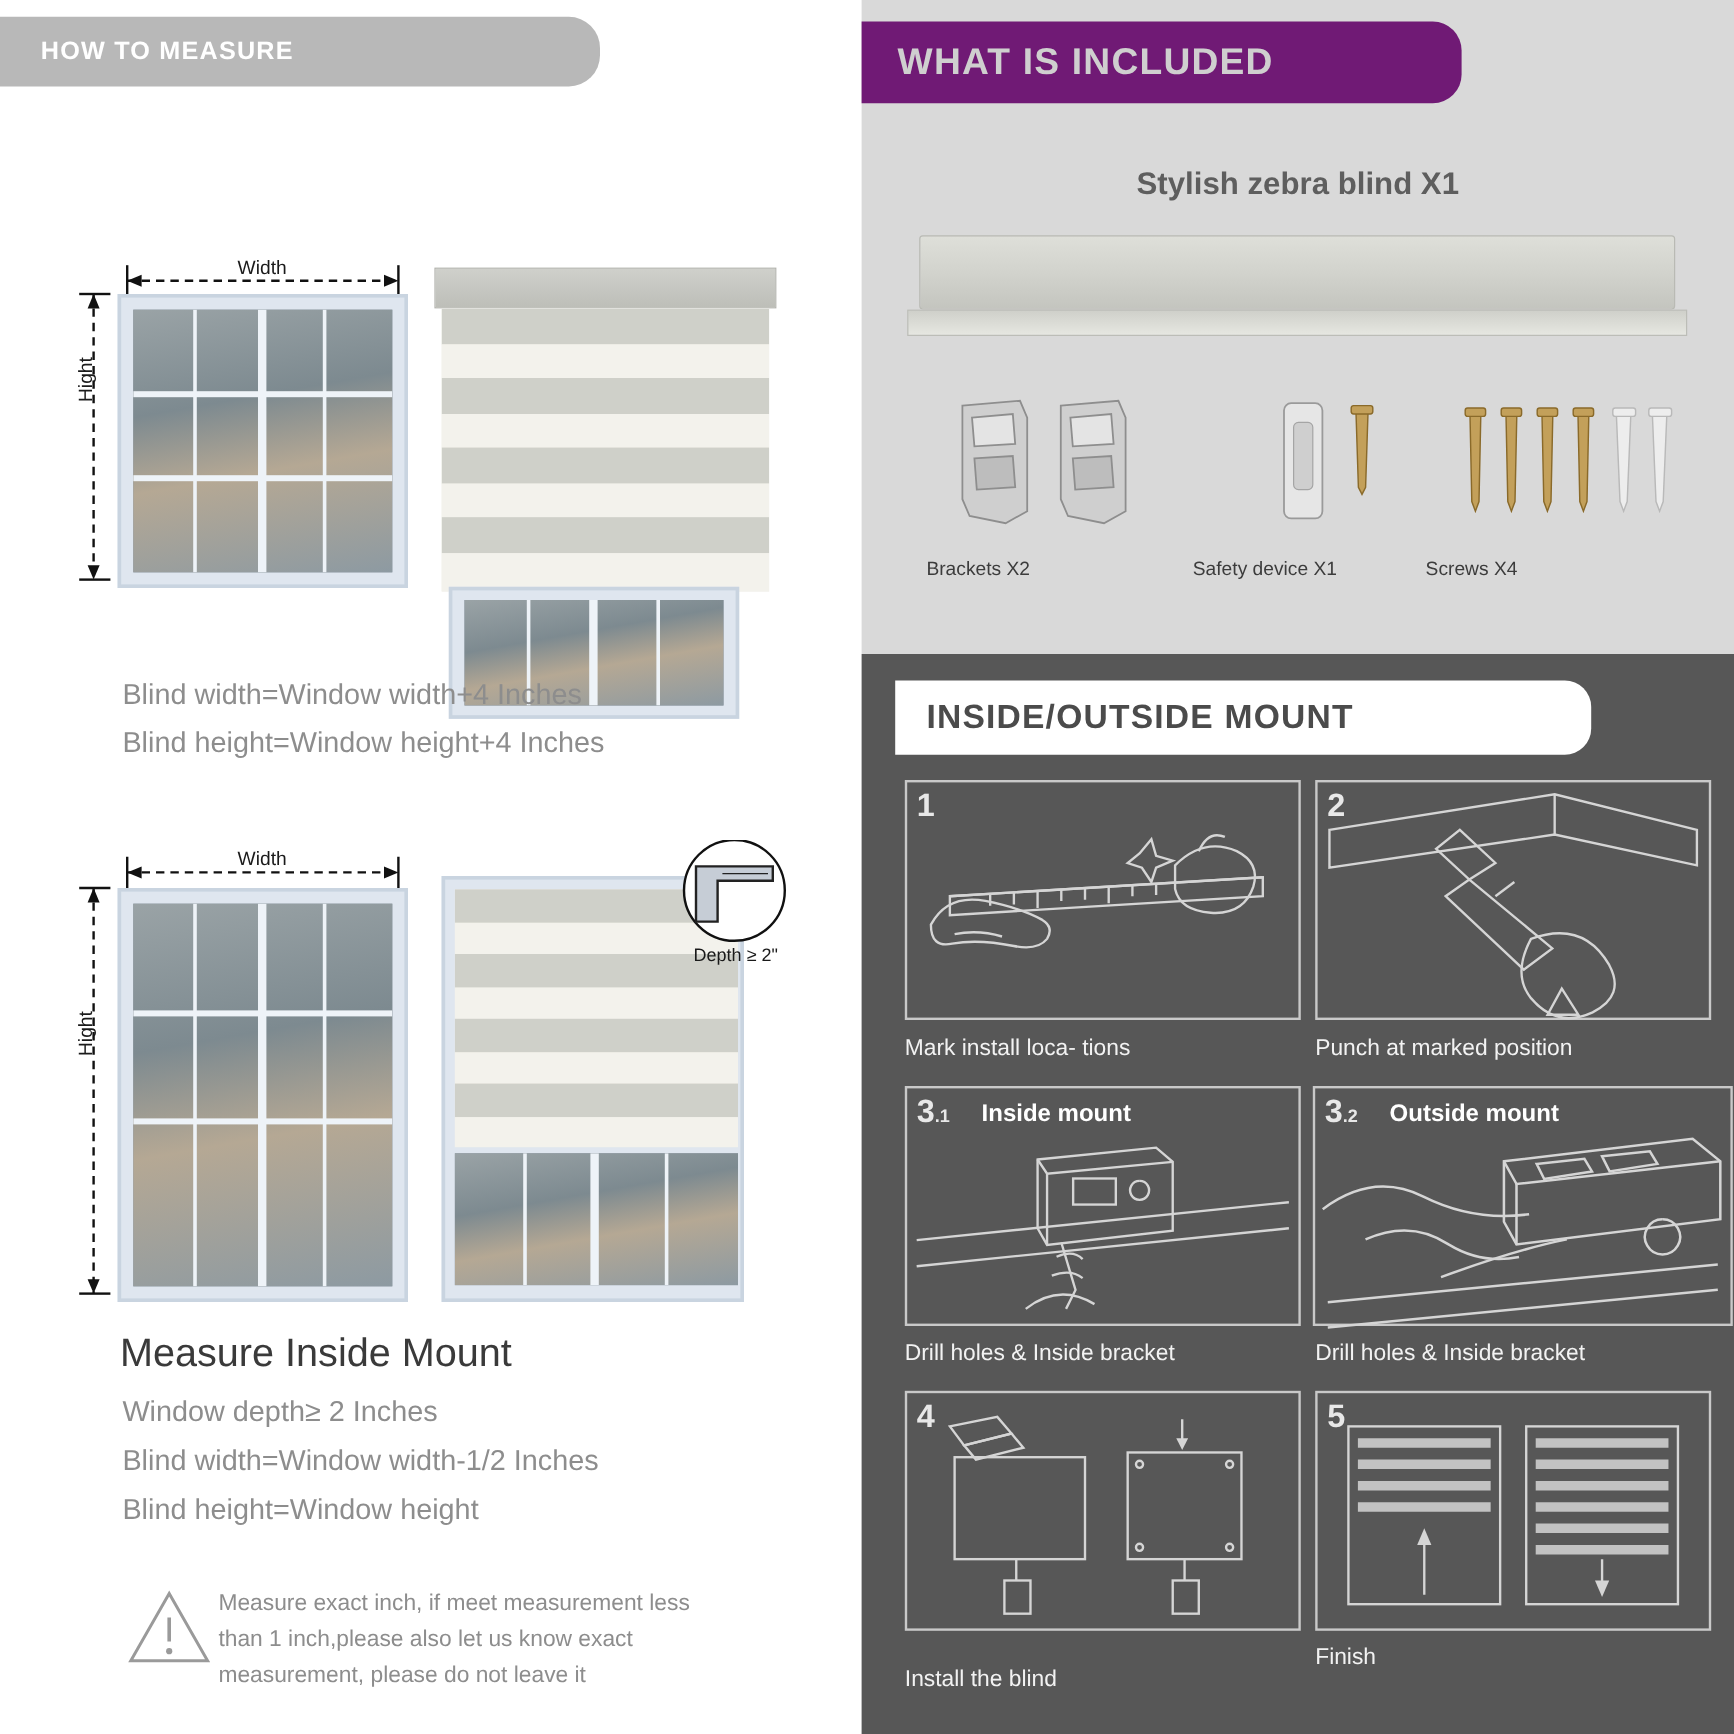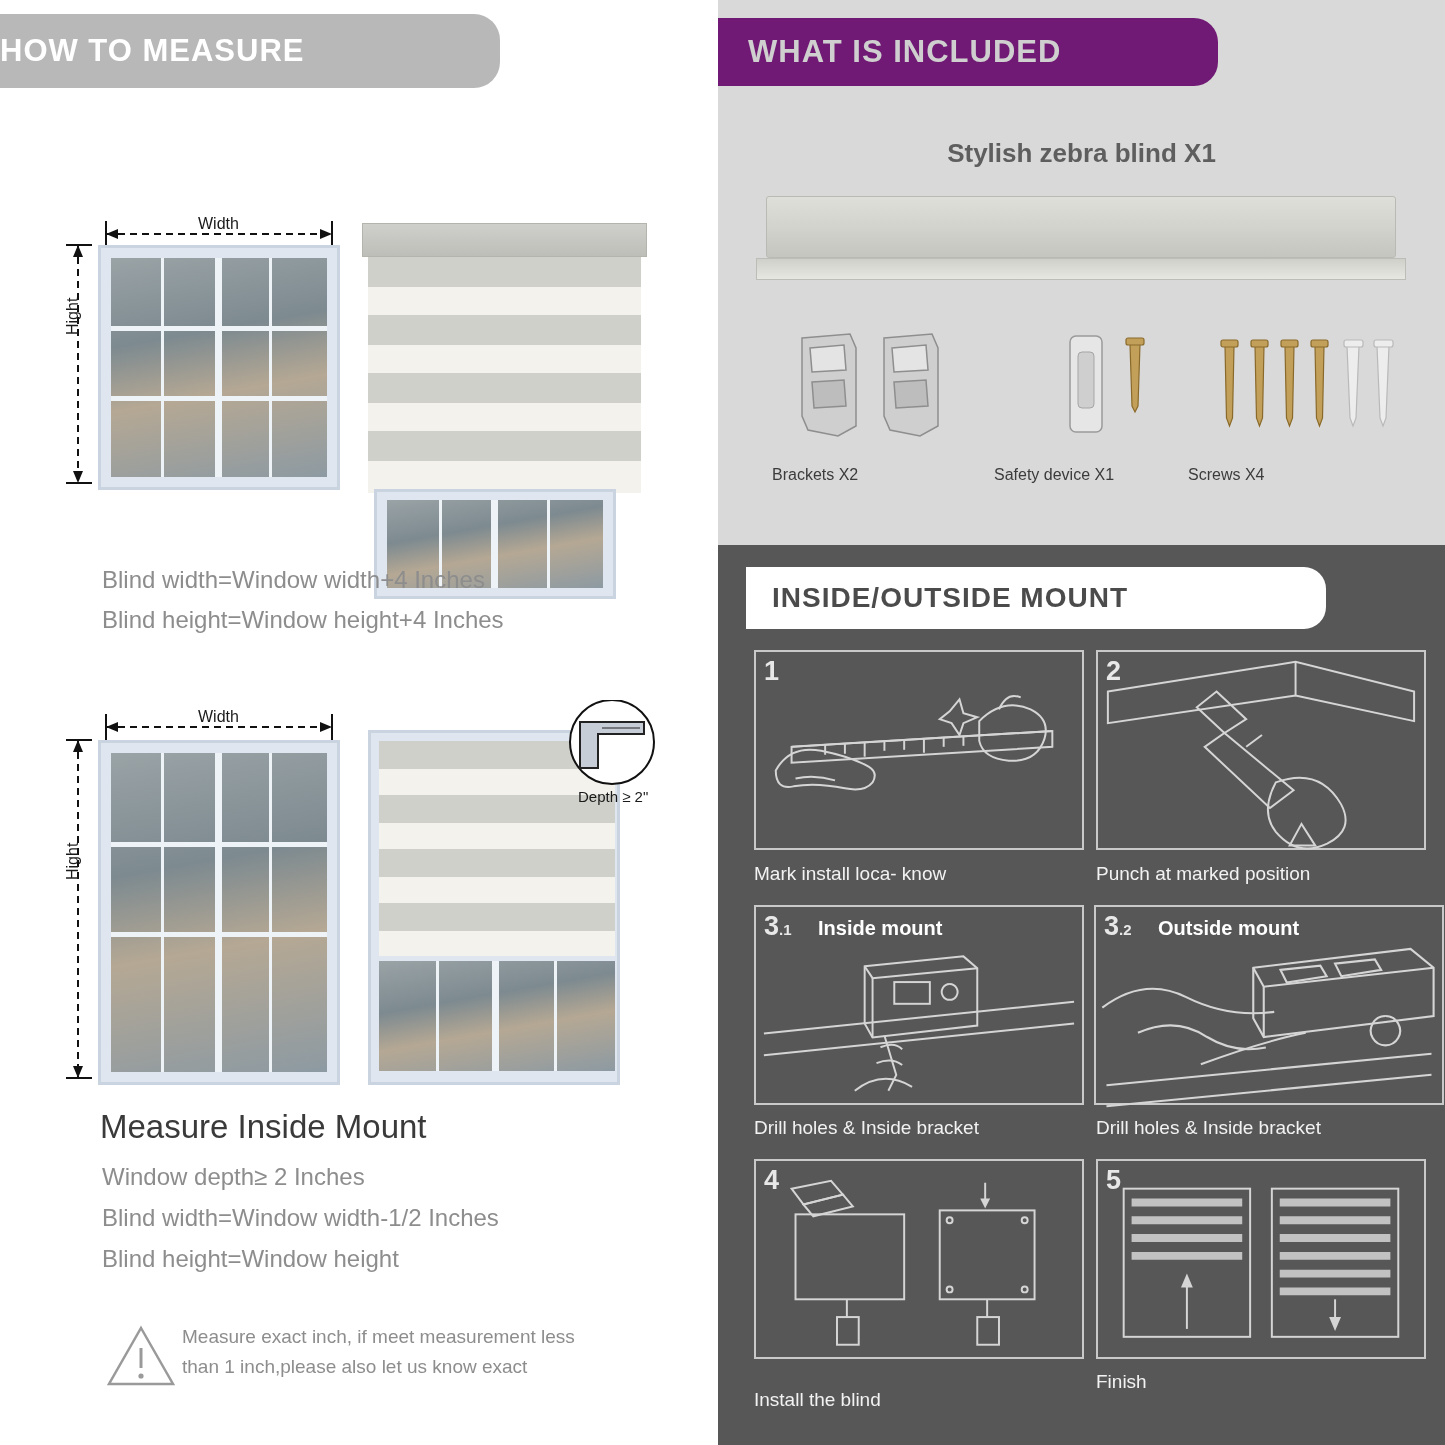--- a/index.html
+++ b/index.html
@@ -20,22 +20,22 @@
   .header-tab {
     position:absolute;
     background:#b8b8b8;
     color:#ffffff;
     font-weight:bold;
     letter-spacing:1px;
     display:flex; align-items:center;
     border-radius:0 26px 26px 0;
   }
   #how-to-measure-tab {
-    left:0; top:14px; width:500px; height:74px;
-    font-size:31px; 
+    left:0; top:14px; width:500px; height:58px;
+    font-size:21px; padding-left:34px;
   }
 
   
   .measure-block { position:absolute; left:0; }
   .dim-label {
     font-size:16px; color:#1a1a1a; font-family:"Liberation Sans", sans-serif;
   }
   .win-frame {
     position:absolute;
     background:#dfe6ef;
@@ -249,20 +249,21 @@
     <div class="caption-line" style="left:102px; top:1245px;">Blind height=Window height</div>
 
     <svg style="position:absolute; left:105px; top:1322px; width:72px; height:72px;">
       <polygon points="36,6 68,62 4,62" fill="none" stroke="#9a9a9a" stroke-width="2.5"></polygon>
       <line x1="36" y1="26" x2="36" y2="46" stroke="#9a9a9a" stroke-width="3"></line>
       <circle cx="36" cy="54" r="2.6" fill="#9a9a9a"></circle>
     </svg>
     <div class="note-text" style="left:182px; top:1322px; width:460px;">
       <div>Measure exact inch, if meet measurement less</div>
       <div>than 1 inch,please also let us know exact</div>
+      <div>measurement, please do not leave it</div>
     </div>
   </div>
 
   <div class="right-top">
     <div id="what-included-tab">WHAT IS INCLUDED</div>
 
     <div class="inc-title">Stylish zebra blind X1</div>
 
     <div class="blind-bar"></div>
     <div class="blind-bar-bottom"></div>
@@ -328,21 +329,21 @@
           <path d="M190 86 L190 96"></path>
             <path d="M210 85 L210 95"></path>
         </g>
         <path class="sk-line" d="M20 120 q14 -26 46 -20 q30 6 48 16 q10 6 4 16 q-8 10 -28 6 q-30 -6 -52 -2 q-18 4 -18 -16z"></path>
         <path class="sk-line" d="M40 128 q20 -4 40 2"></path>
         <path class="sk-line" d="M226 70 q24 -24 52 -12 q20 10 14 30 q-8 24 -36 22 q-26 -2 -30 -20z"></path>
         <path class="sk-line" d="M246 58 q8 -18 22 -12"></path>
         <path class="sk-line" d="M196 60 l10 -12 l4 14 l14 4 l-14 6 l-4 12 l-8 -12 l-12 -4z"></path>
       </svg>
     </div>
-    <div class="step-caption" style="left:36px; top:318px;">Mark install loca- know</div>
+    <div class="step-caption" style="left:36px; top:318px;">Mark install loca- tions</div>
 
     <div class="step-box" style="left:378px; top:105px; width:330px; height:200px;">
       <div class="step-num">2</div>
       <svg class="sketch" viewBox="0 0 330 200">
         <path class="sk-line" d="M10 40 L200 10 L320 40 L320 70 L200 44 L10 72 Z"></path>
         <path class="sk-line" d="M200 10 L200 44"></path>
         <path class="sk-line" d="M120 40 l30 28 l-22 14 l-28 -26z"></path>
         <path class="sk-line" d="M128 82 l70 58 l-24 18 l-66 -62z"></path>
         <path class="sk-line" d="M180 132 q44 -16 66 22 q14 26 -14 40 q-30 14 -52 -12 q-16 -20 0 -50z"></path>
         <path class="sk-line" d="M206 174 l-12 22 l26 0 z"></path>

